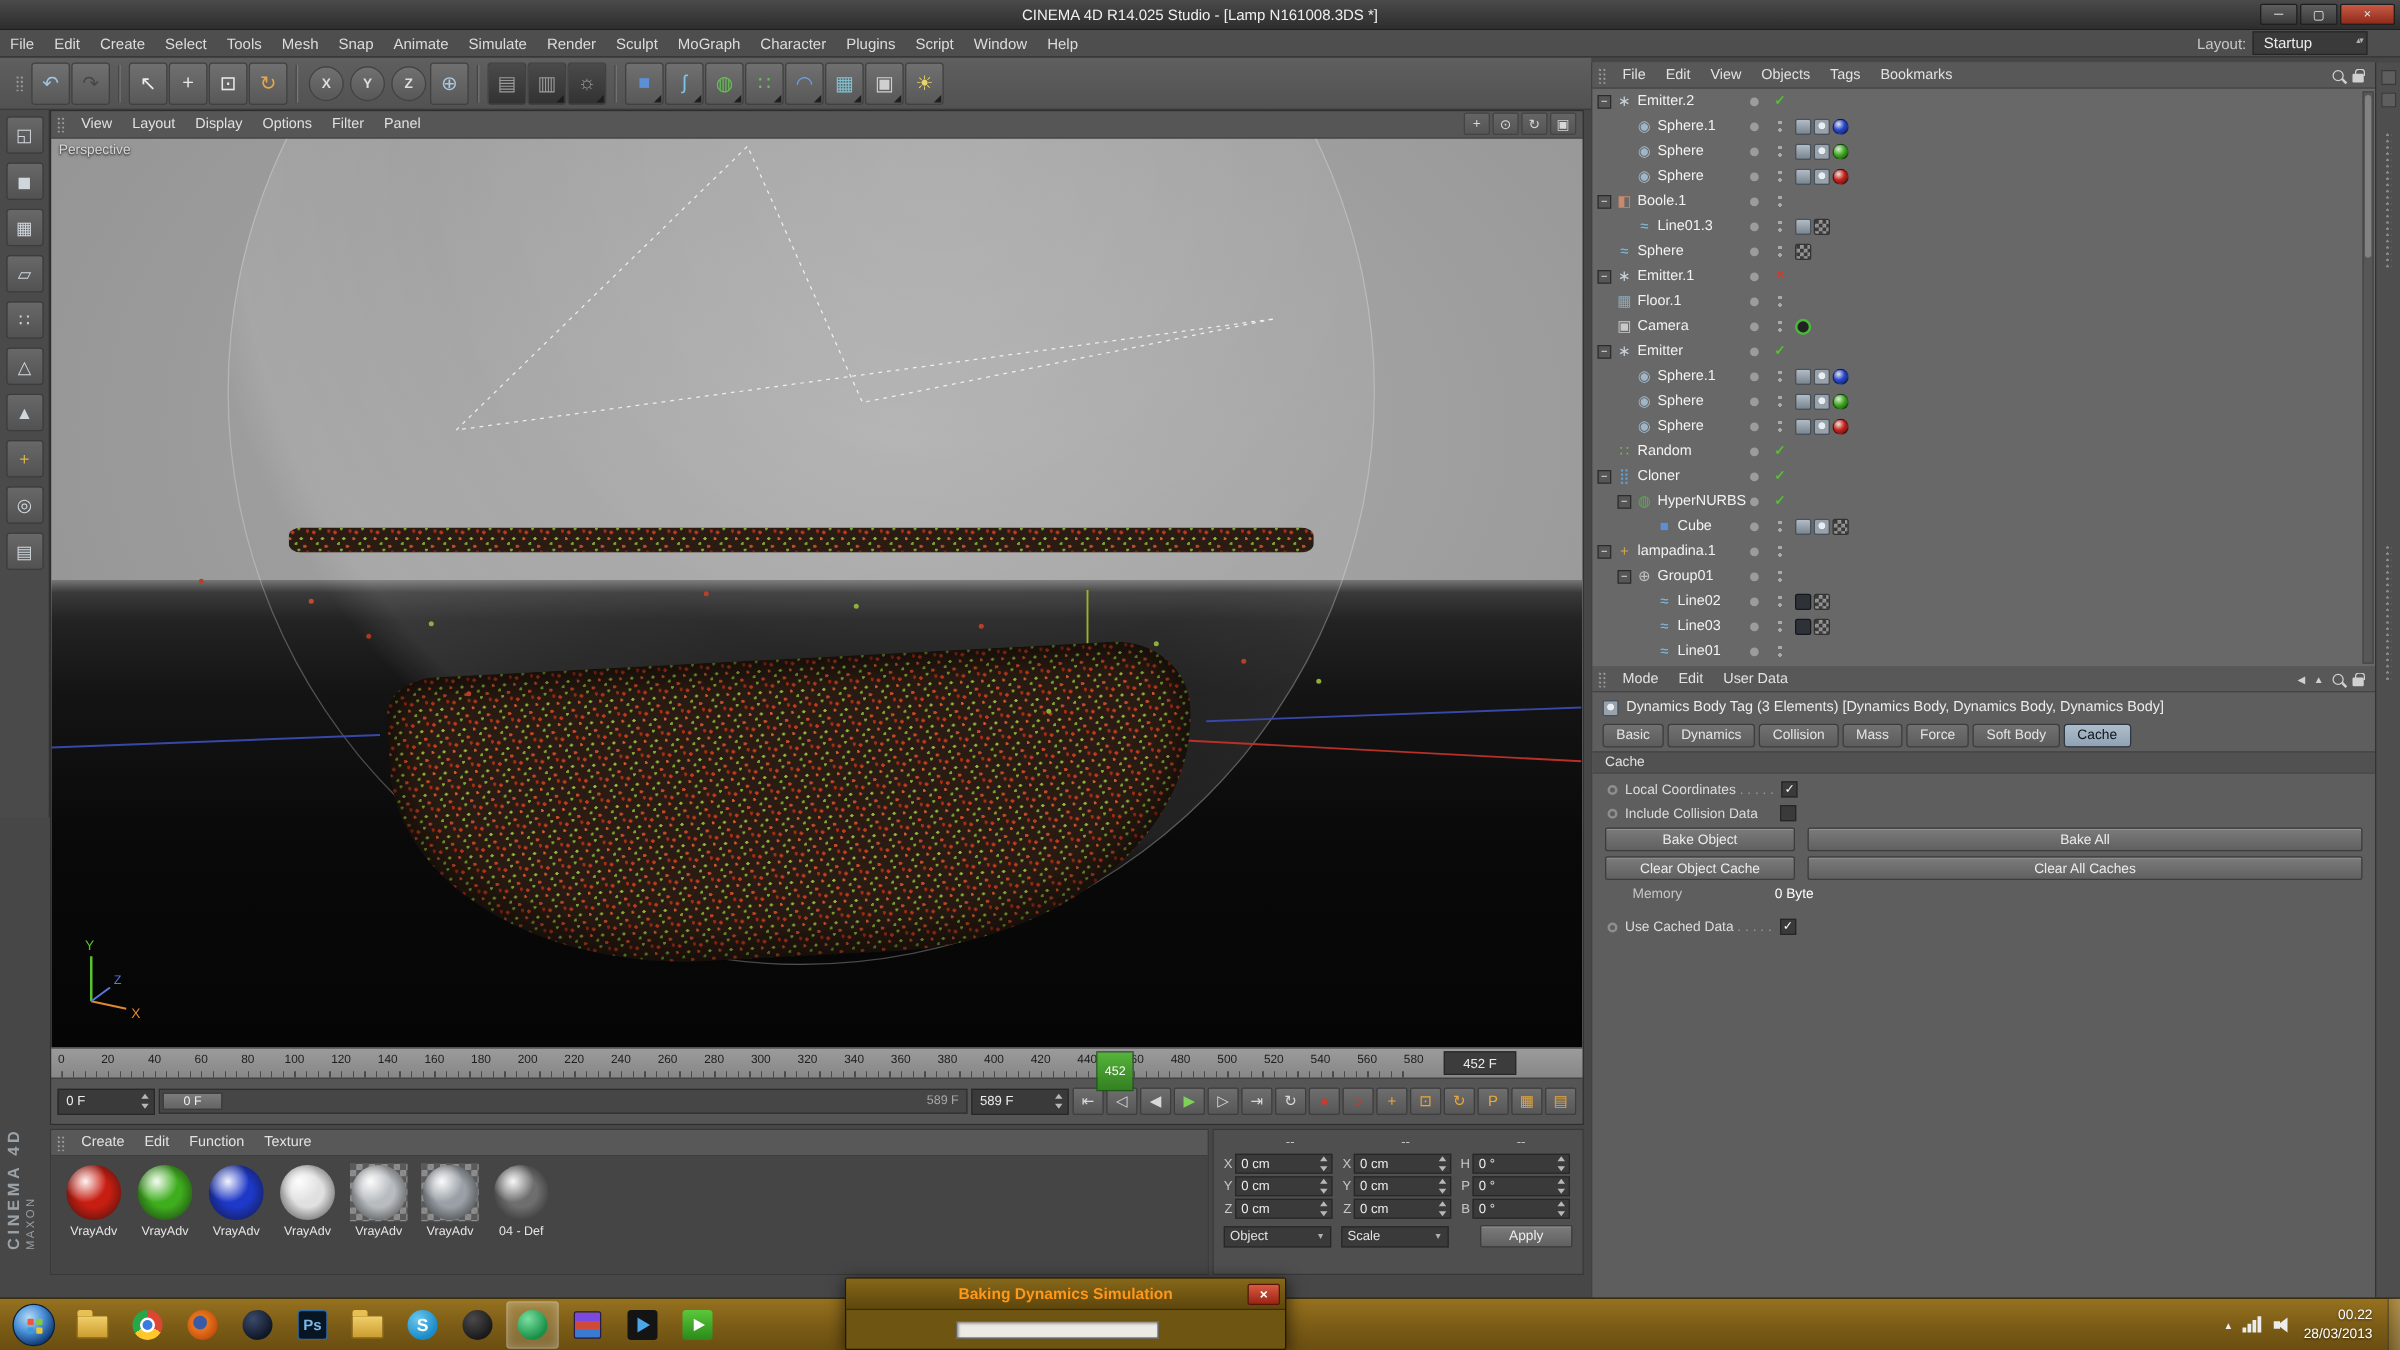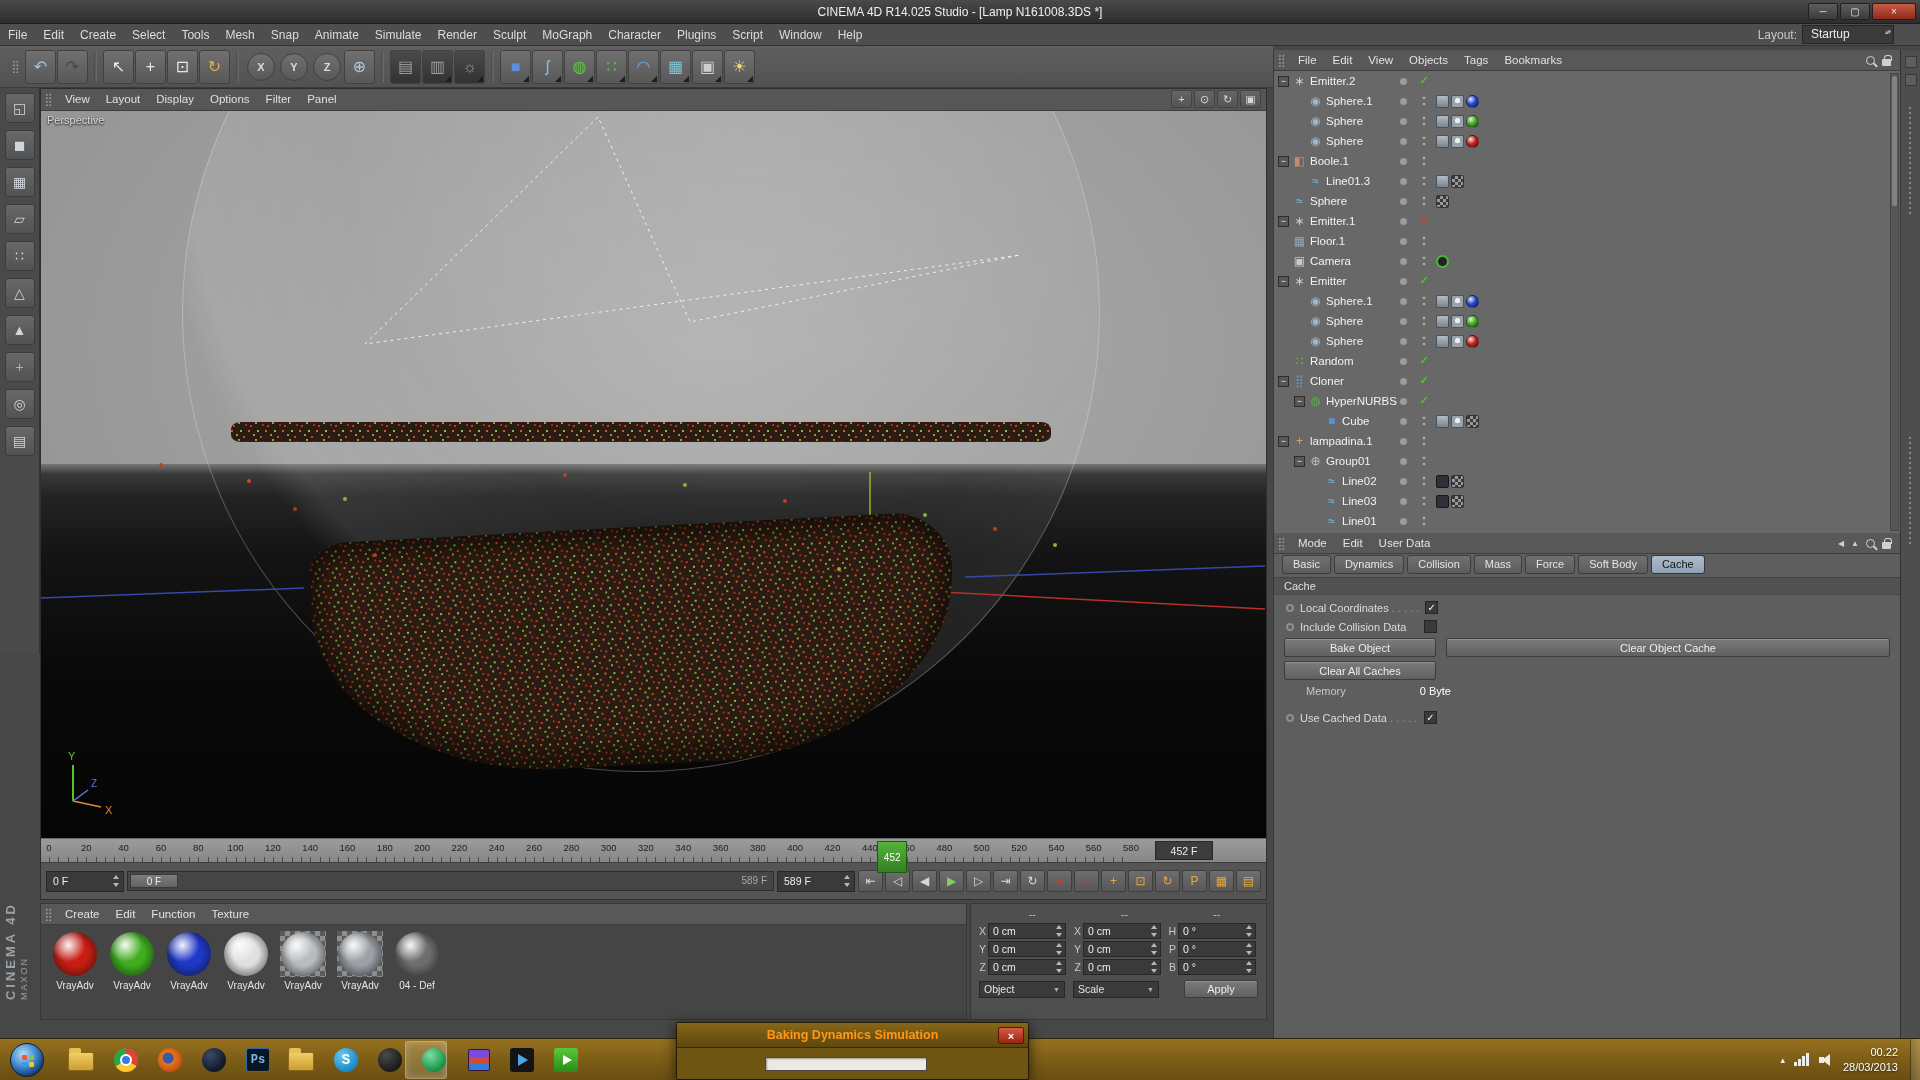--- a/index.html
+++ b/index.html
@@ -157,21 +157,21 @@
   
   #rightstrip { position:absolute; left:1900px; top:50px; width:20px; height:988px; background:#4e4e4e; border-left:1px solid #333; }
   .rs-box { width:12px; height:12px; margin:6px auto 0; background:#5e5e5e; border:1px solid #3a3a3a; }
   .rs-grip { width:5px; height:110px; margin:20px auto 0; background:radial-gradient(circle 1px at 2px 2px,#8a8a8a 95%,transparent) 0 0/4px 5px; }
 
   
   #taskbar { position:absolute; left:0; bottom:0; width:1920px; height:42px; background:linear-gradient(#96711f,#7b5c16 55%,#6a4e11); border-top:1px solid #2e2406; display:flex; align-items:center; z-index:10; }
   #start-orb { width:34px; height:34px; border-radius:50%; margin:0 8px 0 10px; background:radial-gradient(circle at 38% 32%, #b8dcf2, #4a90d8 40%, #123c74 75%, #0a2448); border:1px solid #0a1e3a; position:relative; flex:none; }
   #start-orb::after { content:""; position:absolute; left:11px; top:11px; width:5px; height:5px; background:#e85a3a; border-radius:1px; box-shadow:7px 0 0 #8ac83a, 0 7px 0 #3a9ae0, 7px 7px 0 #e8c83a; }
   #tb-apps { display:flex; align-items:center; }
-  .tb-app { width:42px; height:38px; margin:0 1px; display:flex; align-items:center; justify-content:flex-end; border-radius:3px; border:1px solid transparent;font-family:Liberation Mono, monospace; }
+  .tb-app { width:42px; height:38px; margin:0 1px; display:flex; align-items:center; justify-content:center; border-radius:3px; border:1px solid transparent; }
   .tb-app.active { background:rgba(255,255,255,.16); border-color:rgba(255,255,255,.3); box-shadow:inset 0 0 8px rgba(255,255,255,.25); }
   .app-ic { width:26px; height:26px; display:flex; align-items:center; justify-content:center; font-weight:bold; }
   .k-folder { width:26px; height:19px; margin-top:4px; background:linear-gradient(#f0cf6a,#cc9c2e); border-radius:2px; border:1px solid #8a6a1a; position:relative; }
   .k-folder::before { content:""; position:absolute; top:-5px; left:0; width:12px; height:5px; background:#e8bf52; border-radius:2px 2px 0 0; }
   .k-chrome { width:24px; height:24px; border-radius:50%; background:conic-gradient(#dd4632 0 33%, #ffc72a 0 66%, #27a64a 0 100%); position:relative; }
   .k-chrome::after { content:""; position:absolute; inset:6px; background:#3a7ae0; border:2px solid #fff; border-radius:50%; }
   .k-firefox { width:24px; height:24px; border-radius:50%; background:radial-gradient(circle at 42% 42%, #3a5aa8 0 5px, #e8751a 6px, #b8430c 85%); }
   .k-darkcircle { width:24px; height:24px; border-radius:50%; background:radial-gradient(circle at 35% 30%, #3a4a6a, #101826 70%); }
   .k-darkcircle2 { width:24px; height:24px; border-radius:50%; background:radial-gradient(circle at 35% 30%, #4a4a4a, #1a1a1a 70%); }
   .k-ps { width:24px; height:24px; background:#081624; border:1px solid #2e6aa8; border-radius:3px; color:#7ab8e8; font-size:12px; }
@@ -883,20 +883,24 @@
         </div>
       <div class="pm-icons">
         <span class="icon-tri">◀</span>
         <span class="icon-tri">▲</span>
         <span class="icon-mag"></span>
         <span class="icon-lock"></span>
       </div>
     </div>
 
     <div id="attr-body">
+      <div class="attr-title">
+        <span class="t t-dyn"></span>
+        <span>Dynamics Body Tag (3 Elements) [Dynamics Body, Dynamics Body, Dynamics Body]</span>
+      </div>
       <div id="attr-tabs">
           <span class="attr-tab">Basic</span>
           <span class="attr-tab">Dynamics</span>
           <span class="attr-tab">Collision</span>
           <span class="attr-tab">Mass</span>
           <span class="attr-tab">Force</span>
           <span class="attr-tab">Soft Body</span>
           <span class="attr-tab active">Cache</span>
         </div>
       <div class="attr-section">Cache</div>
@@ -907,20 +911,21 @@
         <span class="cb" id="cb-local">✓</span>
       </div>
       <div class="attr-row">
         <span class="adot"></span>
         <span class="alabel">Include Collision Data</span>
         <span class="cb" id="cb-collision"></span>
       </div>
 
       <div class="attr-btnrow">
         <div class="abtn">Bake Object</div>
+        <div class="abtn">Bake All</div>
         <div class="abtn">Clear Object Cache</div>
         <div class="abtn">Clear All Caches</div>
       </div>
 
       <div class="attr-mem">
         <span>Memory</span>
         <span class="val">0 Byte</span>
       </div>
 
       <div class="attr-row" style="margin-top:8px;">

